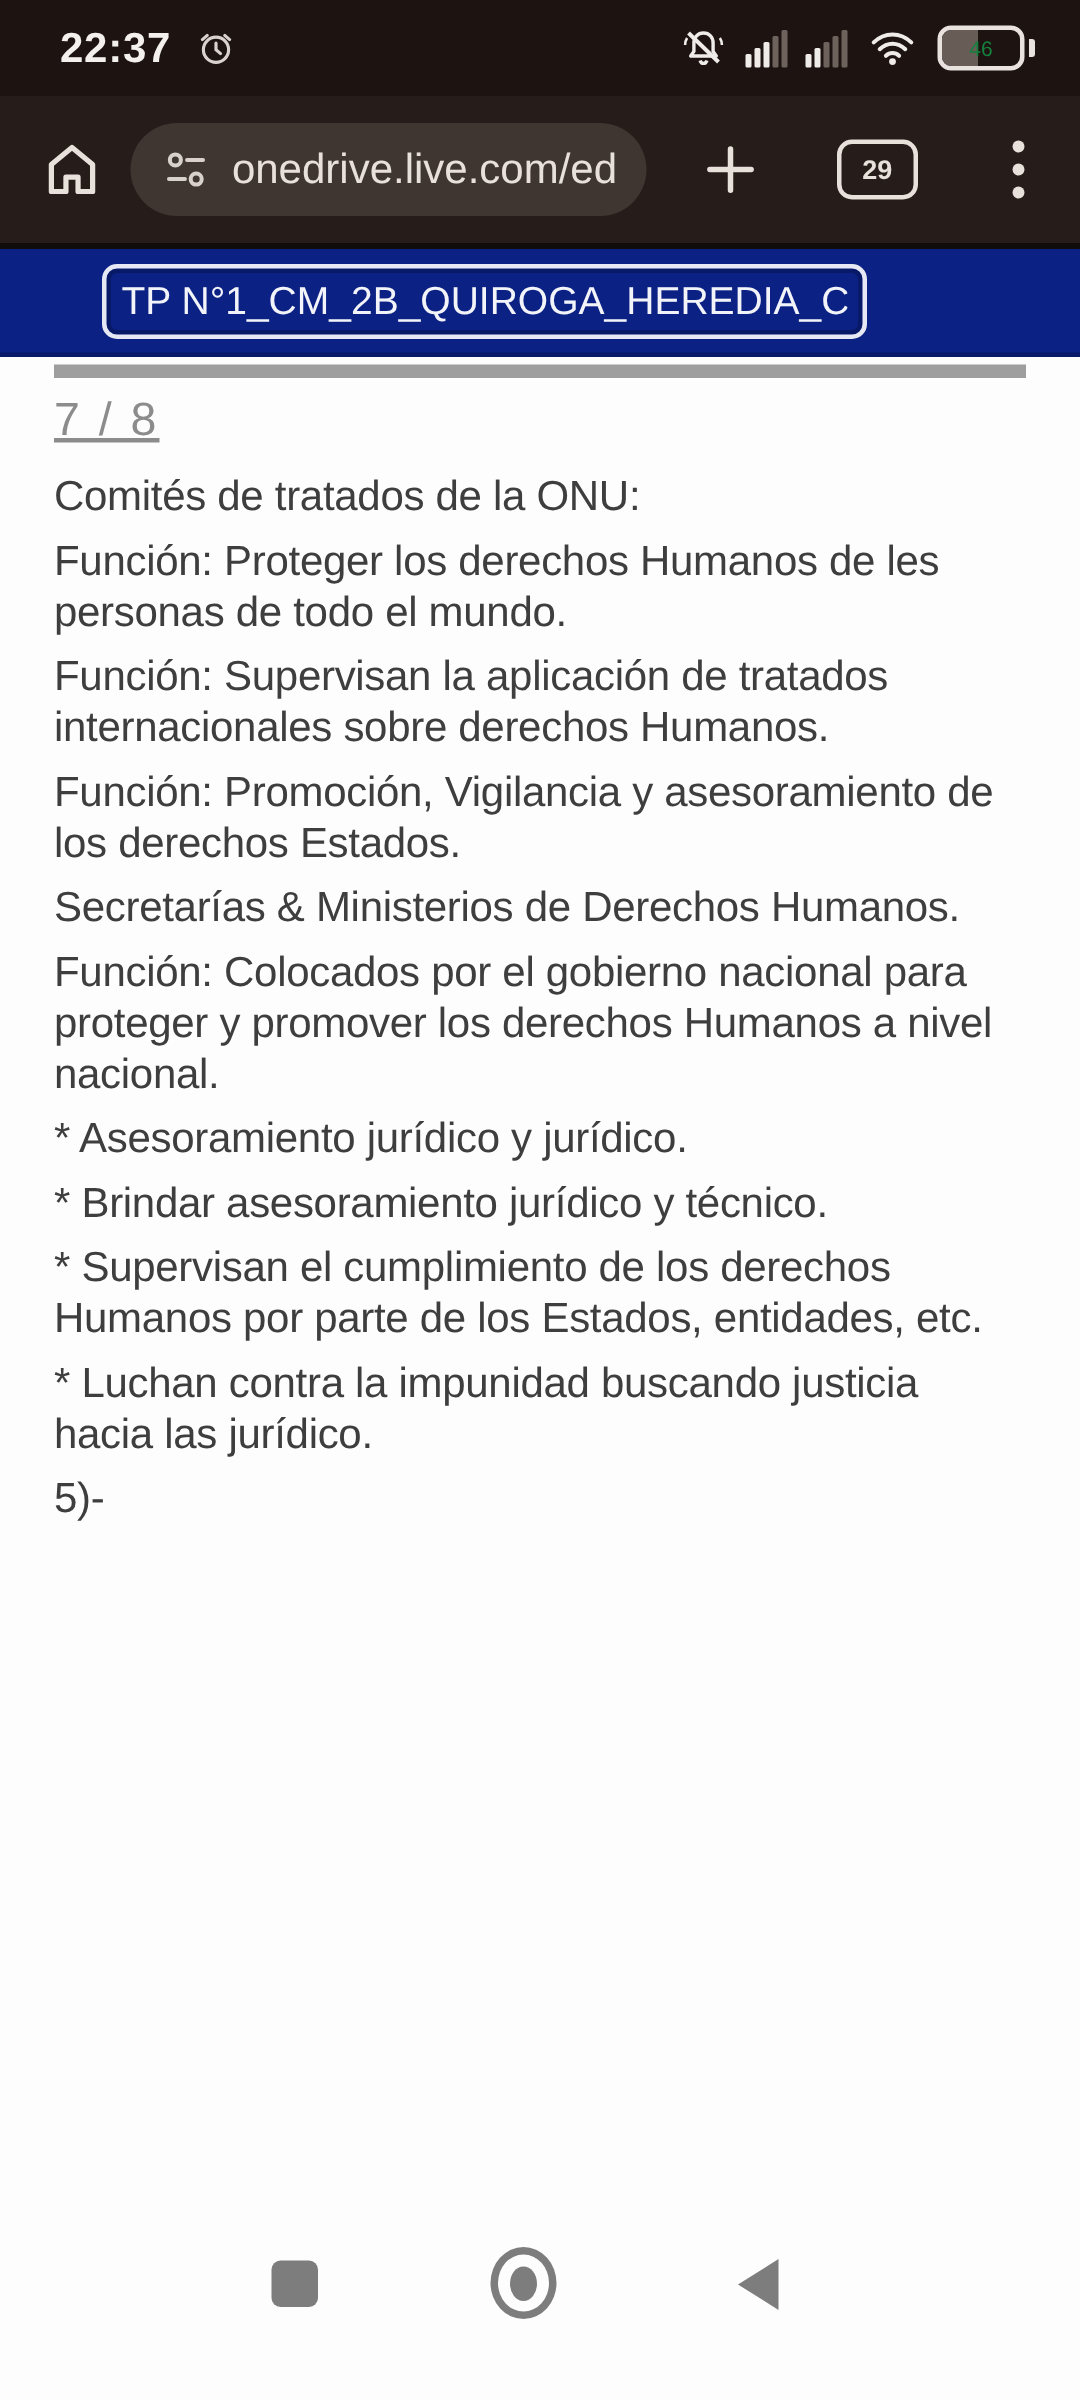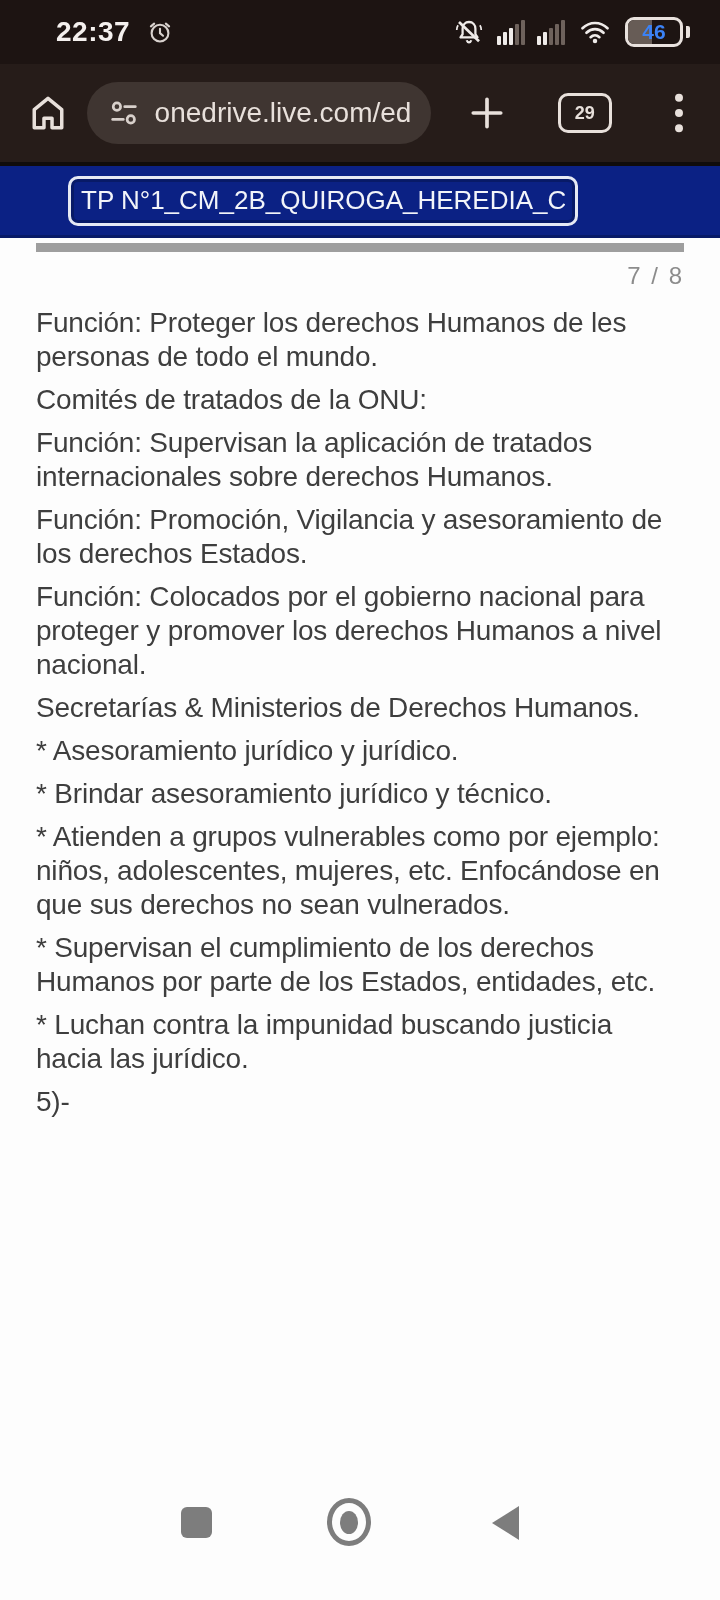--- a/index.html
+++ b/index.html
@@ -9,33 +9,33 @@
     background:#fdfdfd; overflow:hidden;
     font-family:"Liberation Sans", sans-serif;
   }
 
   
   .status-bar {
     position:absolute; top:0; left:0; width:720px; height:64px;
     background:#1d1412; display:flex; align-items:center;
     padding:0 30px; color:#f4f0ee;
   }
-  .status-time { font-size:28px; font-weight:600; letter-spacing:.5px; margin-left:26px; }
+  .status-time { font-size:28px; font-weight:600; letter-spacing:.5px; margin-left:10px; }
   .status-alarm { margin-left:16px; display:flex; }
   .status-right { margin-left:auto; display:flex; align-items:center; gap:12px; }
   .sig-group { display:flex; align-items:flex-end; gap:2px; height:26px; }
   .sig-bar { width:4px; border-radius:1px; background:#6e625c; }
   .sig-bar.on { background:#efebe9; }
   .battery {
     position:relative; width:58px; height:30px;
     border:3px solid #e9e2de; border-radius:9px; overflow:hidden;
     display:flex; align-items:center; justify-content:center;
   }
   .battery-fill { position:absolute; left:0; top:0; bottom:0; width:46%; background:#675c56; }
-  .battery-num { position:relative; font-size:21px; font-weight:700; color:#3b82f6; }
+  .battery-num { position:relative; font-size:14px; font-weight:400; color:#15803d; }
   .battery-nub { width:4px; height:12px; background:#e9e2de; border-radius:0 2px 2px 0; margin-left:-9px; }
 
   
   .toolbar {
     position:absolute; top:64px; left:0; width:720px; height:102px;
     background:#261c19; display:flex; align-items:center; padding:0 26px;
     border-bottom:4px solid #100c0b;
   }
   .home-btn { width:46px; height:46px; display:flex; align-items:center; justify-content:center; }
   .url-pill {
@@ -63,21 +63,21 @@
     width:510px; height:50px; border:3px solid #e6e9f3; border-radius:10px;
     box-shadow: inset 0 0 0 3px #081a67;
     display:flex; align-items:center; padding:0 10px; overflow:hidden;
   }
   .doc-title { font-size:26px; color:#f2f4f9; white-space:nowrap; overflow:hidden; }
 
   
   .viewer { position:absolute; top:241px; left:0; width:720px; padding:0 36px; }
   .scroll-divider { width:648px; height:9px; background:#9e9e9e; margin-top:2px; }
   .page-indicator {
-    margin-top:10px; text-align:right; font-size:24px; color:#8c8c8c; letter-spacing:2px;
+    margin-top:10px; text-align:left; font-size:31px; color:#8c8c8c; letter-spacing:2px;text-decoration:underline;
   }
   .doc-body { margin-top:16px; }
   .doc-body p {
     font-size:28px; line-height:34px; color:#3e3e3e; margin-bottom:9px;
     letter-spacing:-0.2px;
   }
   .doc-body p.gap-before { margin-top:43px; }
 
   
   .nav-bar { position:absolute; left:0; bottom:0; width:720px; height:140px; background:#fdfdfd; }
@@ -189,29 +189,28 @@
   <div class="doc-header">
     <div class="doc-title-box">
       <span class="doc-title">TP N°1_CM_2B_QUIROGA_HEREDIA_CABA...</span>
     </div>
   </div>
 
   <div class="viewer">
     <div class="scroll-divider"></div>
     <div class="page-indicator">7 / 8</div>
     <div class="doc-body">
+      <p>Comités de tratados de la ONU:</p>
       <p>Función: Proteger los derechos Humanos de les personas de todo el mundo.</p>
-      <p>Comités de tratados de la ONU:</p>
       <p>Función: Supervisan la aplicación de tratados internacionales sobre derechos Humanos.</p>
       <p>Función: Promoción, Vigilancia y asesoramiento de los derechos Estados.</p>
+      <p>Secretarías &amp; Ministerios de Derechos Humanos.</p>
       <p>Función: Colocados por el gobierno nacional para proteger y promover los derechos Humanos a nivel nacional.</p>
-      <p>Secretarías &amp; Ministerios de Derechos Humanos.</p>
       <p>* Asesoramiento jurídico y jurídico.</p>
       <p>* Brindar asesoramiento jurídico y técnico.</p>
-      <p>* Atienden a grupos vulnerables como por ejemplo: niños, adolescentes, mujeres, etc. Enfocándose en que sus derechos no sean vulnerados.</p>
       <p>* Supervisan el cumplimiento de los derechos Humanos por parte de los Estados, entidades, etc.</p>
       <p>* Luchan contra la impunidad buscando justicia hacia las jurídico.</p>
       <p>5)-</p>
     </div>
   </div>
 
   <div class="nav-bar"></div>
   <div class="nav-recents"></div>
   <div class="nav-home">
     <div class="nav-home-dot"></div>

